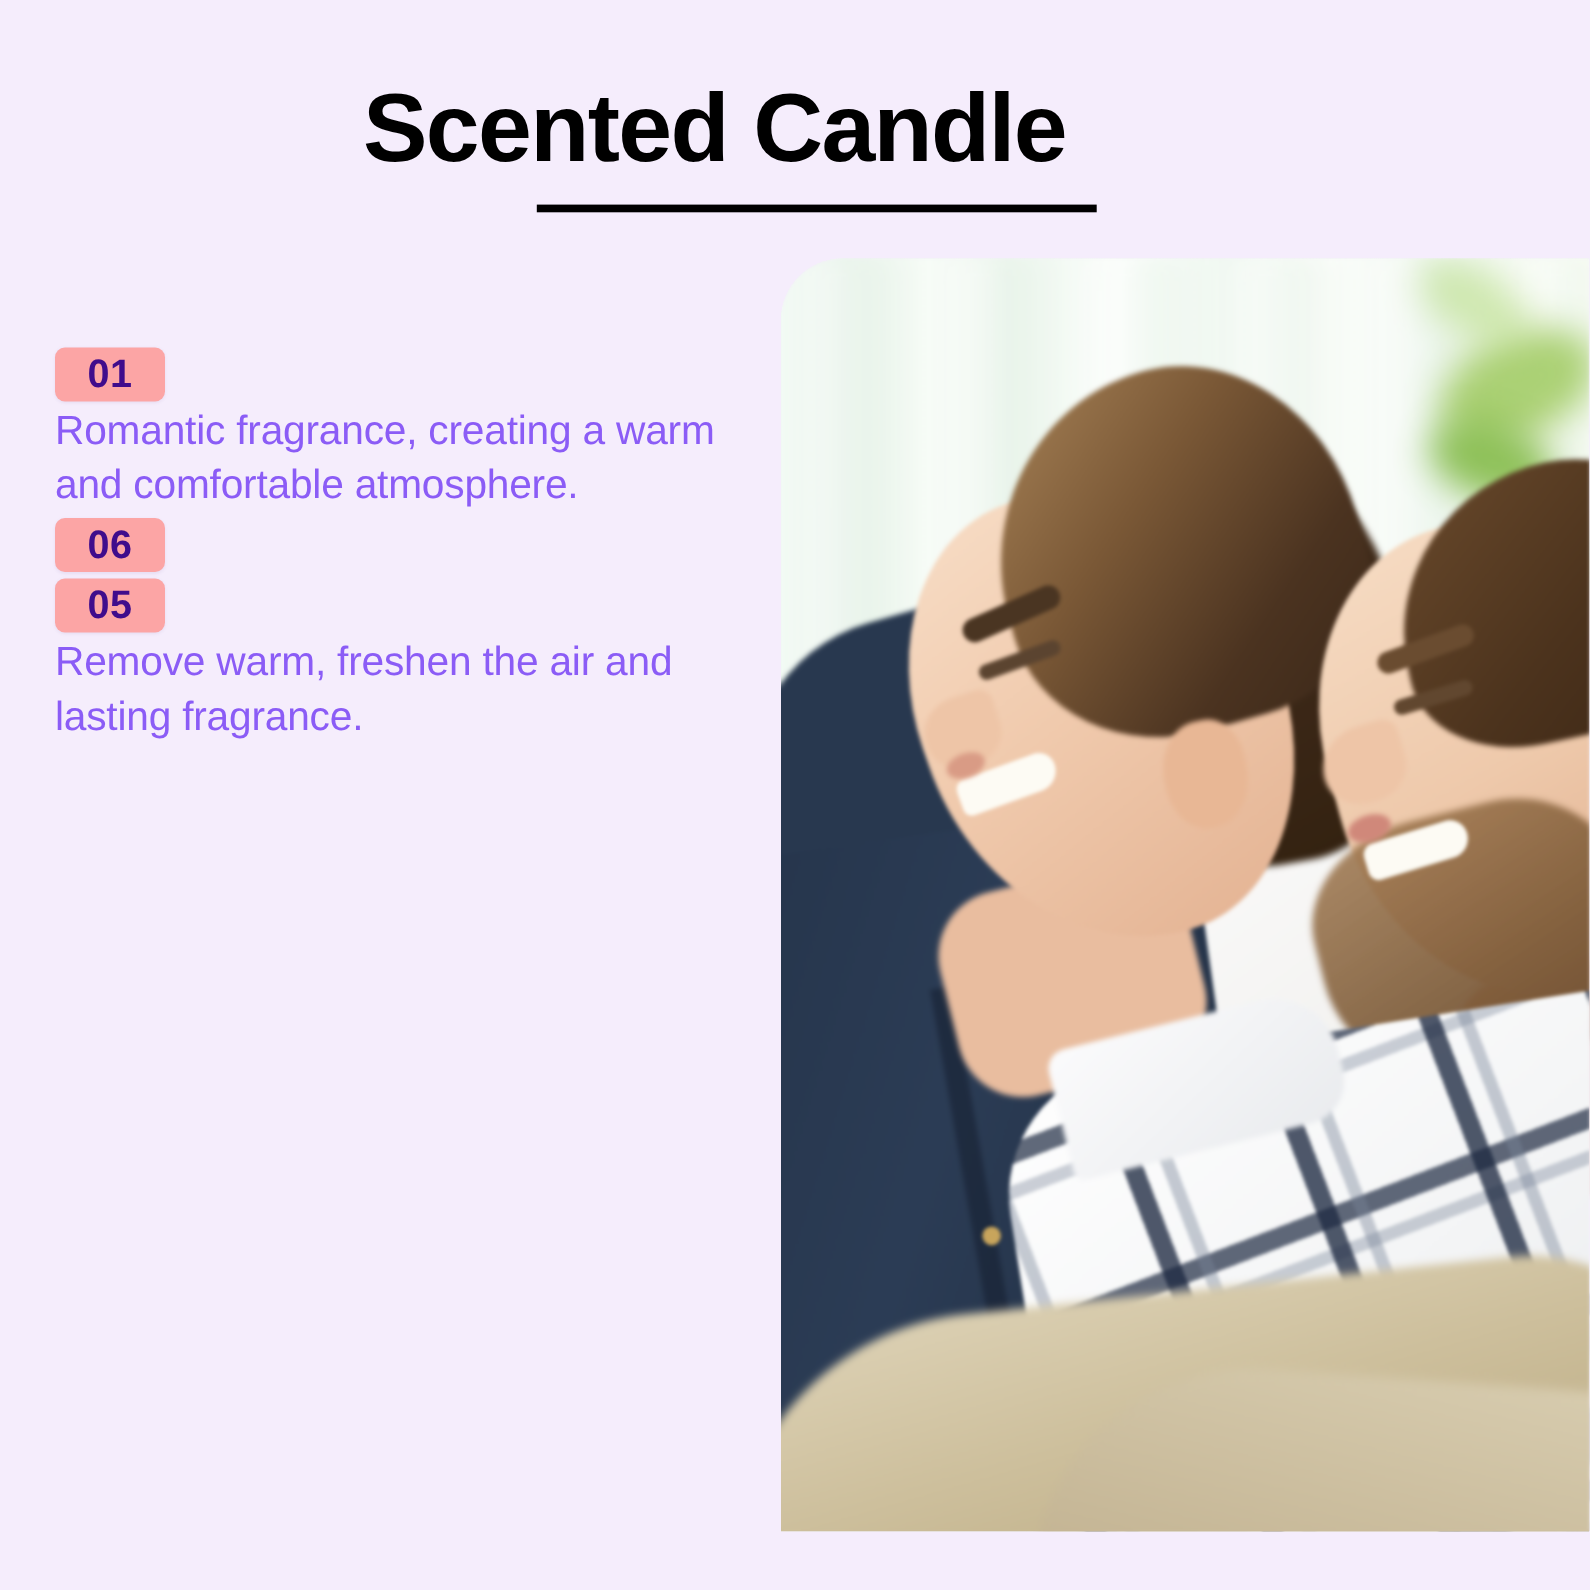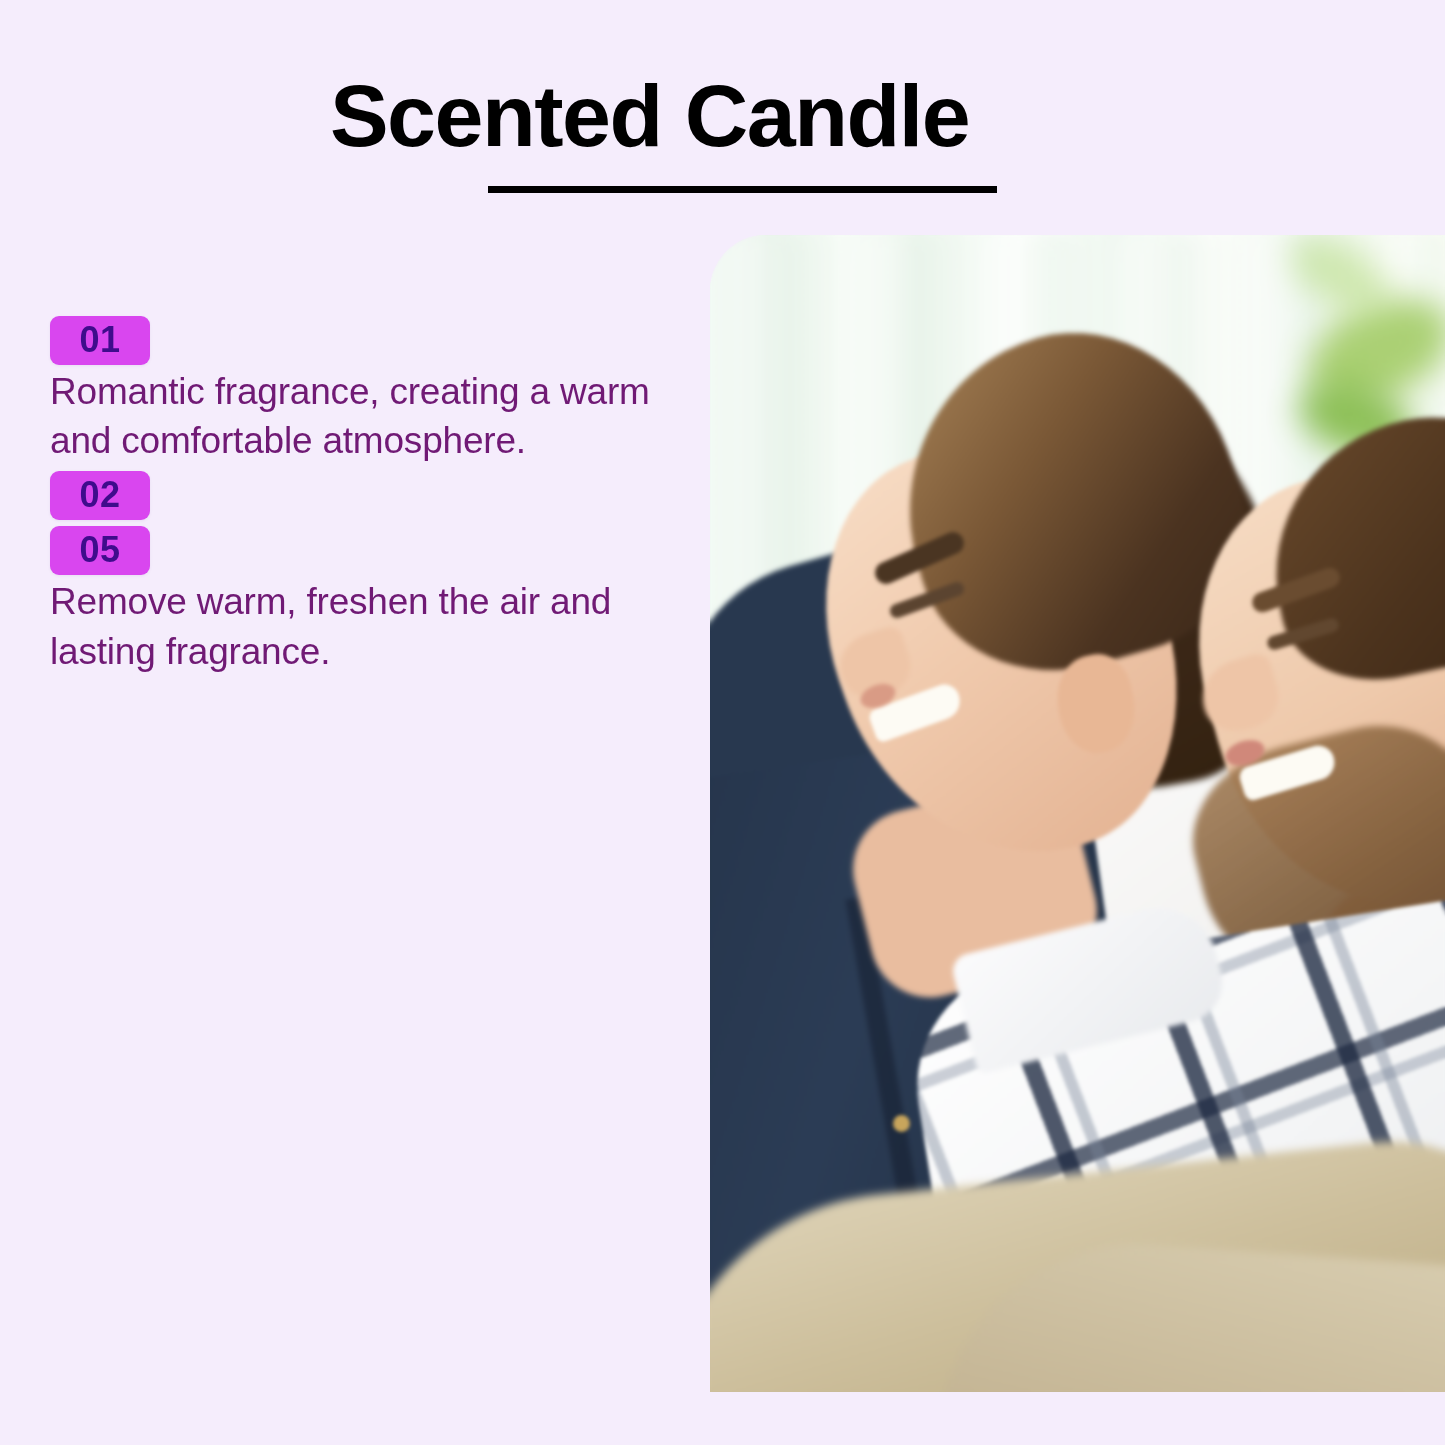--- a/index.html
+++ b/index.html
@@ -58,38 +58,38 @@
     width: 640px;
   }
   .feature {
     position: relative;
     margin-bottom: 6px;
   }
   .badge {
     display: inline-block;
     min-width: 72px;
     padding: 6px 14px 7px 14px;
-    background: #d946ef;
+    background: #fca5a5;
     border-radius: 9px;
     text-align: center;
     box-shadow: 0 1px 3px rgba(120, 90, 160, 0.10);
   }
   .badge-number {
     font-family: "Liberation Sans", sans-serif;
     font-size: 36px;
     font-weight: bold;
     color: #3f0c8c;
     letter-spacing: 0.5px;
     line-height: 1;
   }
   .feature-text {
     font-family: "Liberation Sans", sans-serif;
     font-size: 37px;
     font-weight: normal;
-    color: #701a75;
+    color: #8b5cf6;
     line-height: 1.33;
     margin: 2px 0 0 0;
     padding: 0;
     letter-spacing: -0.2px;
   }
 
   
   #photo {
     position: absolute;
     left: 710px;
@@ -408,21 +408,21 @@
 
     <div class="feature">
       <div class="badge">
         <span class="badge-number">01</span>
       </div>
       <p class="feature-text">Romantic fragrance, creating a warm and comfortable atmosphere.</p>
     </div>
 
     <div class="feature">
       <div class="badge">
-        <span class="badge-number">02</span>
+        <span class="badge-number">06</span>
       </div>
     </div>
 
     <div class="feature">
       <div class="badge">
         <span class="badge-number">05</span>
       </div>
       <p class="feature-text">Remove warm, freshen the air and lasting fragrance.</p>
     </div>
 

